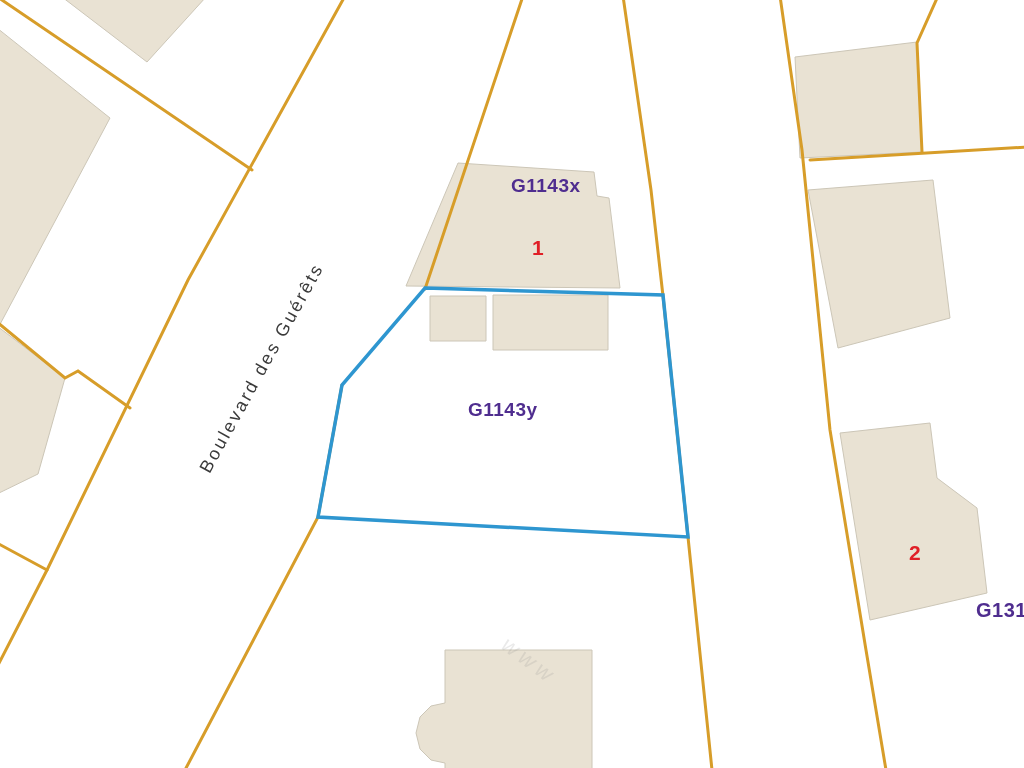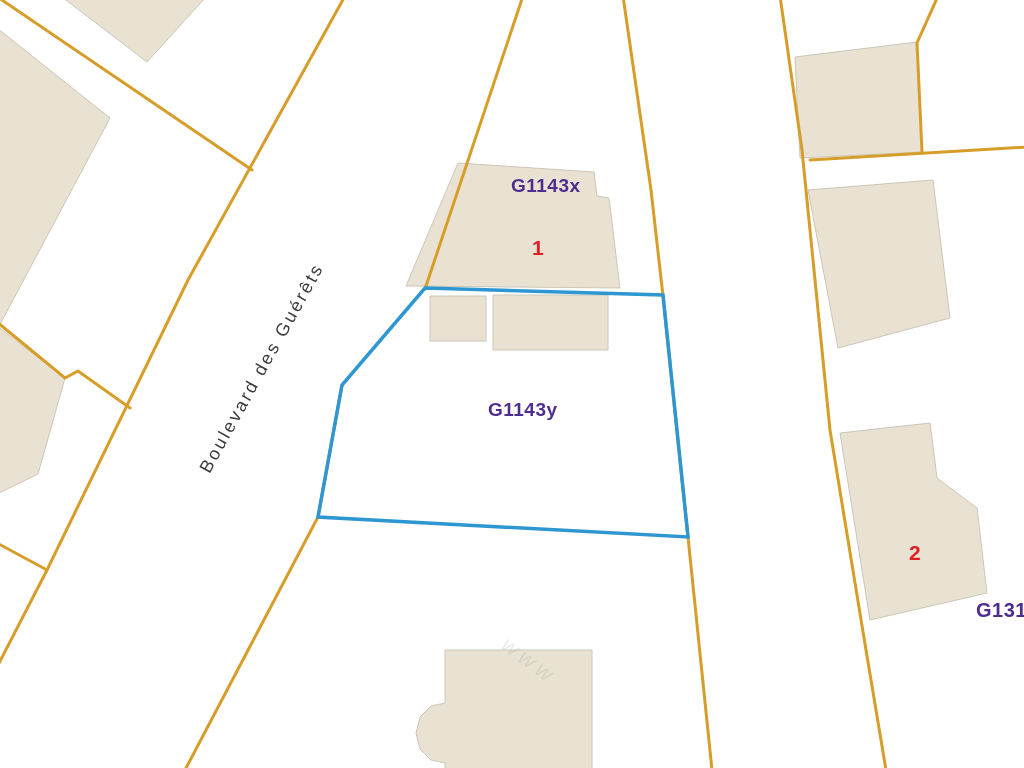--- a/index.html
+++ b/index.html
@@ -11,21 +11,21 @@
   #map-stage{position:absolute;left:0;top:0;width:1024px;height:768px;}
   #map-svg{position:absolute;left:0;top:0;}
   .map-label{position:absolute;white-space:nowrap;}
   .label-purple{
     color:#4f2d8f;font-weight:bold;font-size:19px;letter-spacing:0.5px;
   }
   .label-red{
     color:#e01f26;font-weight:bold;font-size:21px;
   }
   #label-parcel-x{left:511px;top:143px;margin-top:32px;}
-  #label-parcel-y{left:468px;top:399px;margin-left:20px;}
+  #label-parcel-y{left:468px;top:399px;}
   #label-parcel-right{left:976px;top:599px;font-size:20px;}
   #label-bldg-1{left:532px;top:236px;}
   #label-bldg-2{left:909px;top:541px;}
   #label-street{
     left:262px;top:368px;
     transform:translate(-50%,-50%) rotate(-61deg);
     transform-origin:center center;
     color:#3a3a3a;font-size:18px;letter-spacing:2.5px;font-weight:400;
     text-shadow:0 0 2px #fff,0 0 3px #fff,1px 1px 2px #fff,-1px -1px 2px #fff;
   }

